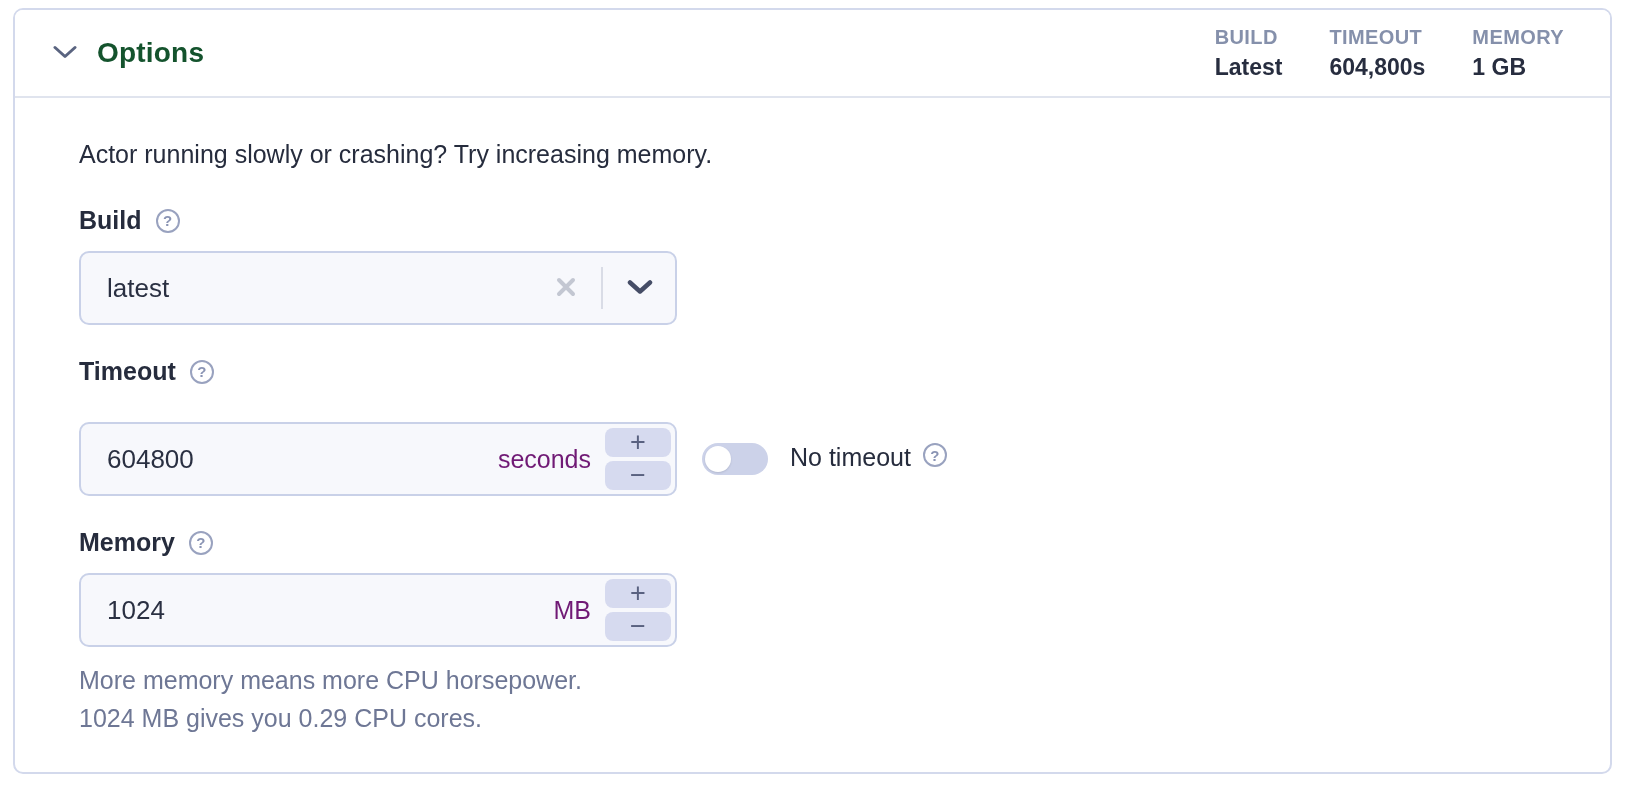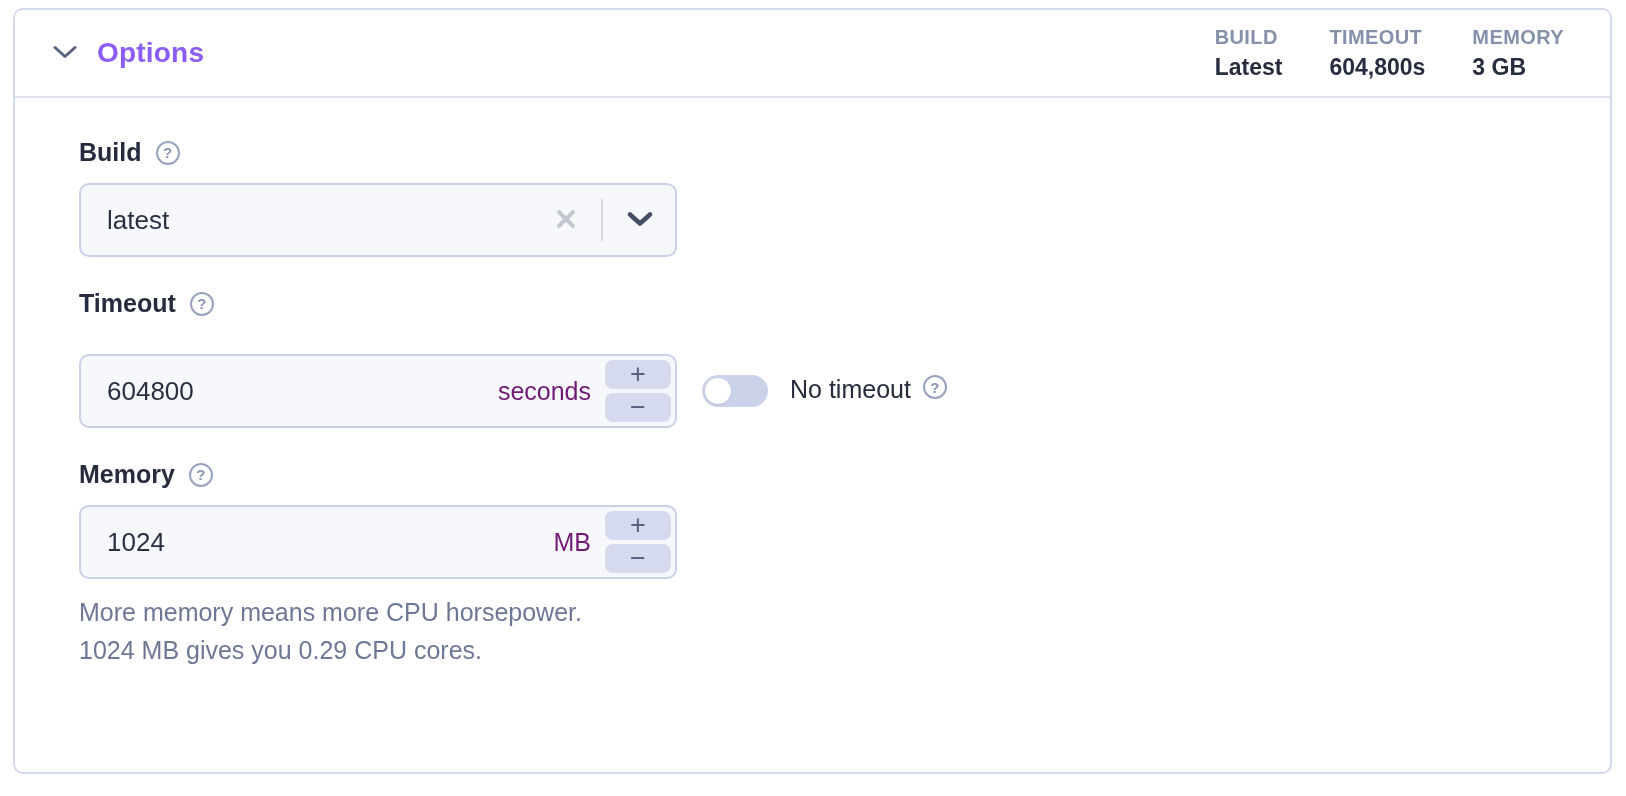--- a/index.html
+++ b/index.html
@@ -7,21 +7,21 @@
     font-family: "Liberation Sans", sans-serif; }
 
   .panel { position: absolute; left: 13px; top: 8px; width: 1599px; height: 766px;
     background: #ffffff; border: 2px solid #d3d9ec; border-radius: 10px; overflow: hidden; }
 
   
   .panel-header { height: 88px; display: flex; align-items: center;
     padding: 0 46px 0 34px; border-bottom: 2px solid #e0e4ee; background: #ffffff; }
   .collapse-btn { background: none; border: none; cursor: pointer; display: flex;
     align-items: center; padding: 4px; margin-right: 16px; }
-  .panel-title { font-size: 28px; font-weight: 700; color: #8b5cf6; letter-spacing: 0.2px; }
+  .panel-title { font-size: 28px; font-weight: 700; color: #14532d; letter-spacing: 0.2px; }
   .summary { margin-left: auto; display: flex; gap: 47px; }
   .sum-col { display: flex; flex-direction: column; text-align: left; }
   .sum-label { font-size: 20px; font-weight: 700; color: #8590ab; letter-spacing: 0.4px; line-height: 26px; }
   .sum-value { font-size: 23px; font-weight: 700; color: #272d3f; line-height: 30px; margin-top: 2px; }
 
   
   .panel-body { padding: 40px 46px 0 64px; }
   .intro { font-size: 25px; color: #262c3d; line-height: 32px; margin-bottom: 36px; }
 
   .field-label-row { display: flex; align-items: center; gap: 14px; margin-bottom: 16px; }
@@ -83,27 +83,28 @@
       <div class="sum-col">
         <div class="sum-label">BUILD</div>
         <div class="sum-value">Latest</div>
       </div>
       <div class="sum-col">
         <div class="sum-label">TIMEOUT</div>
         <div class="sum-value">604,800s</div>
       </div>
       <div class="sum-col">
         <div class="sum-label">MEMORY</div>
-        <div class="sum-value">3 GB</div>
+        <div class="sum-value">1 GB</div>
       </div>
     </div>
   </div>
 
   <div class="panel-body">
 
+    <div class="intro">Actor running slowly or crashing? Try increasing memory.</div>
 
     <div class="field-group">
       <div class="field-label-row">
         <span class="field-label">Build</span>
         <span class="help-icon">?</span>
       </div>
       <div class="input-box">
         <input type="text" value="latest" style="">
         <div class="select-controls">
           <button class="clear-btn">

